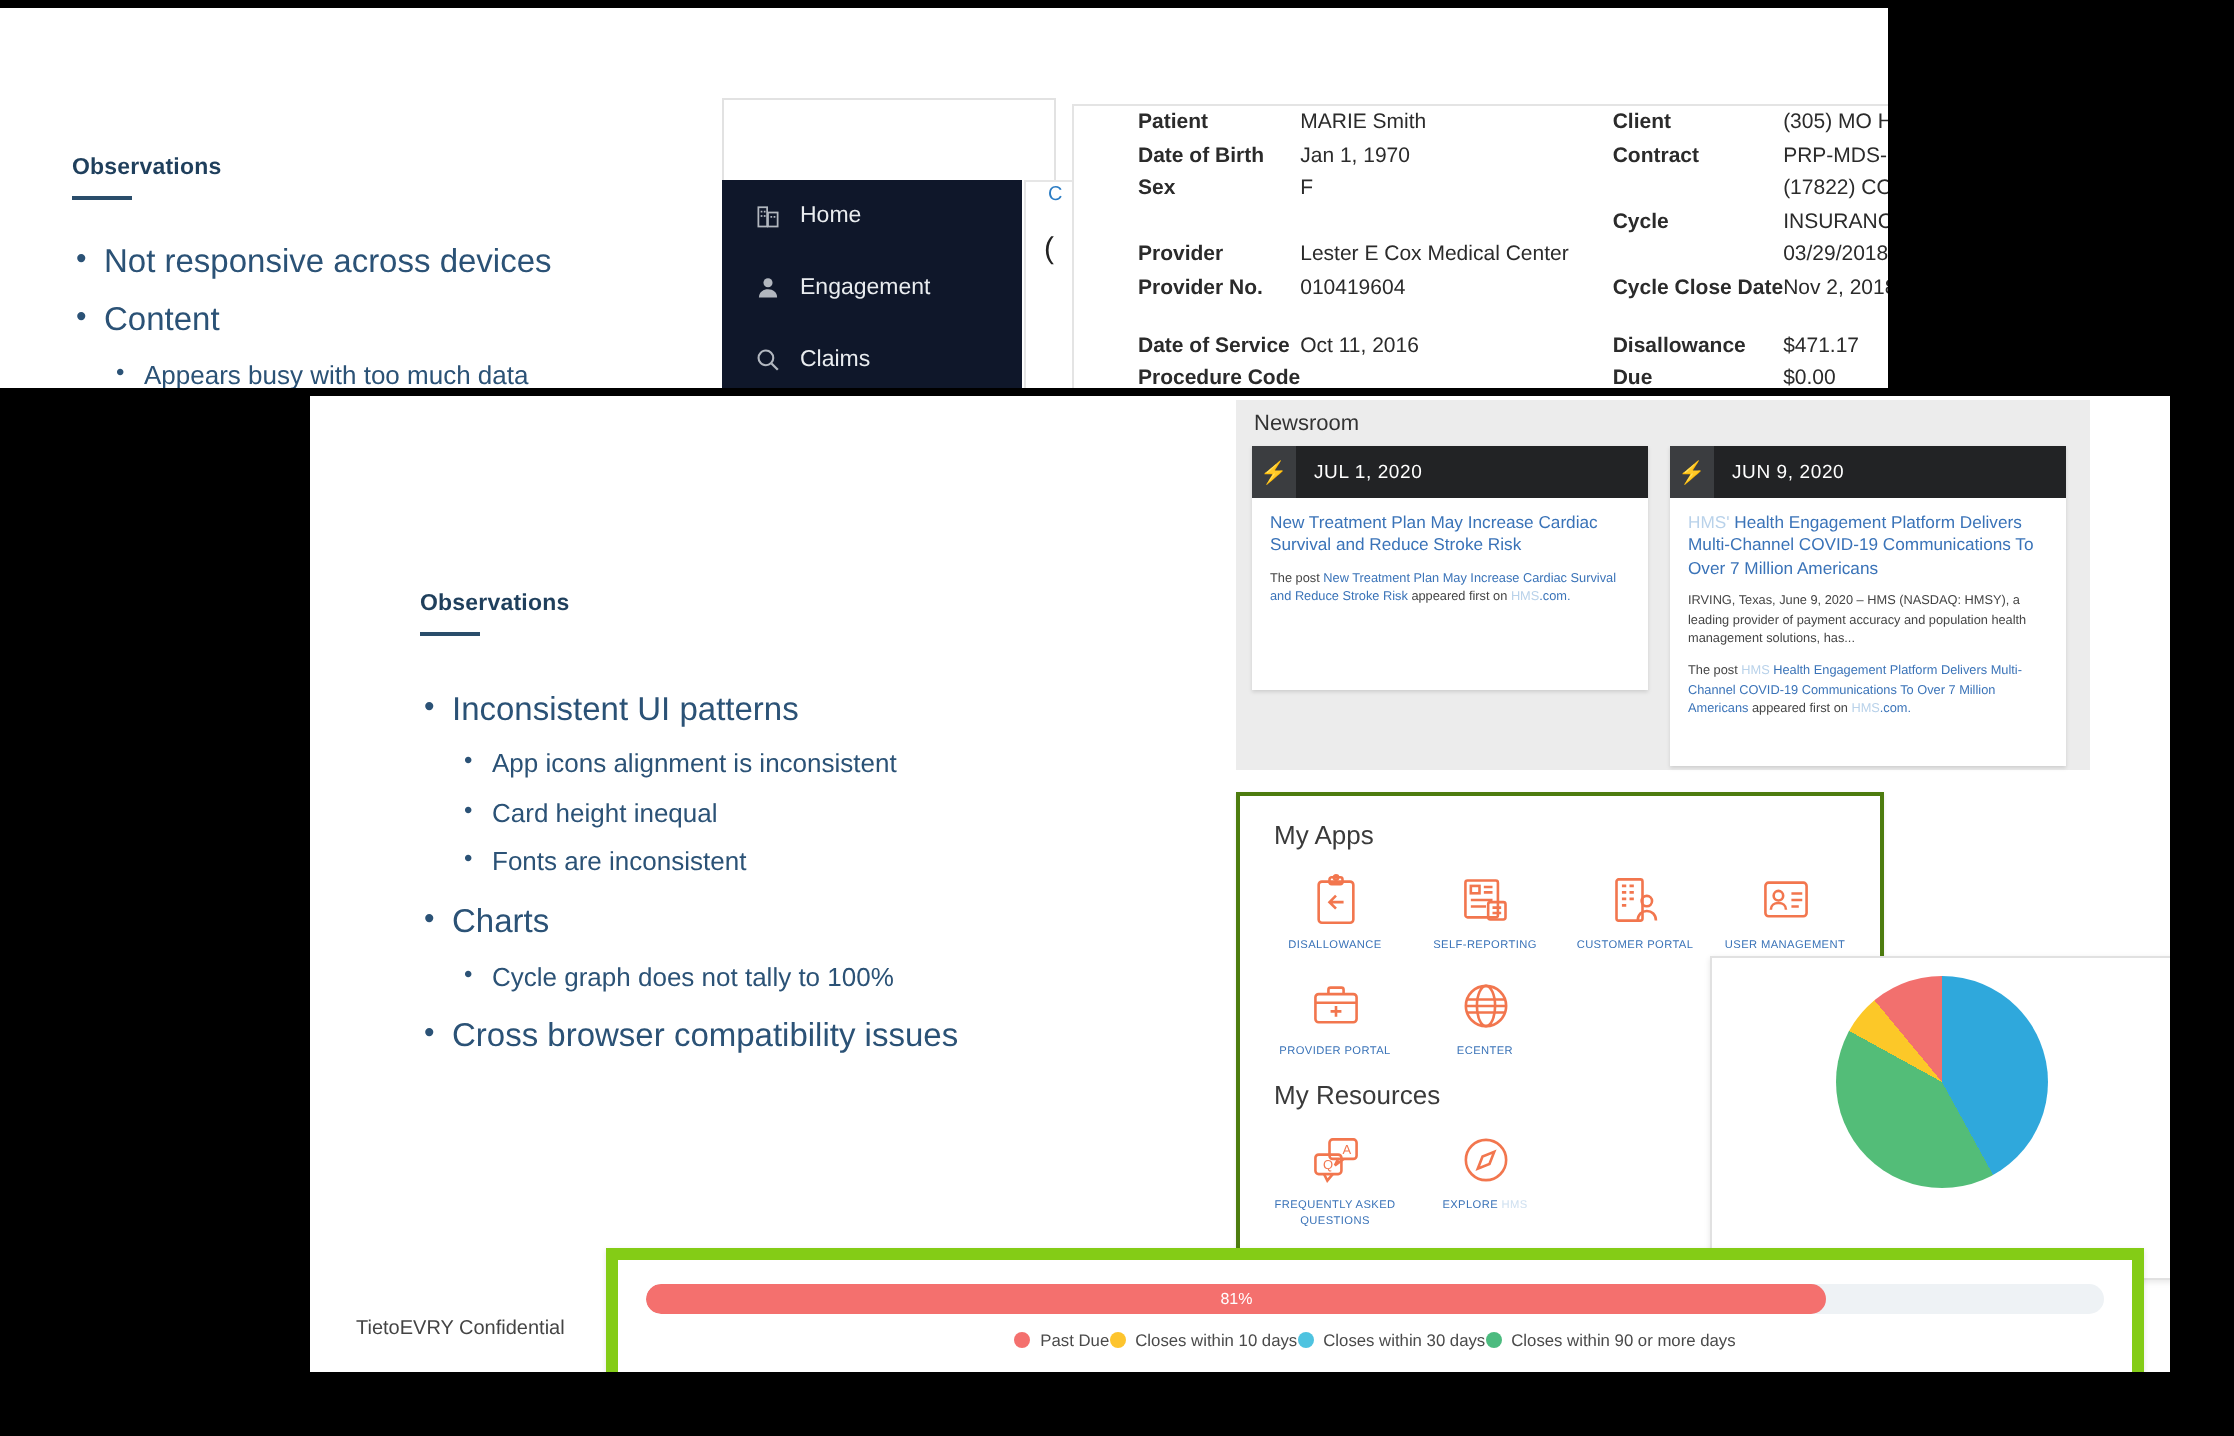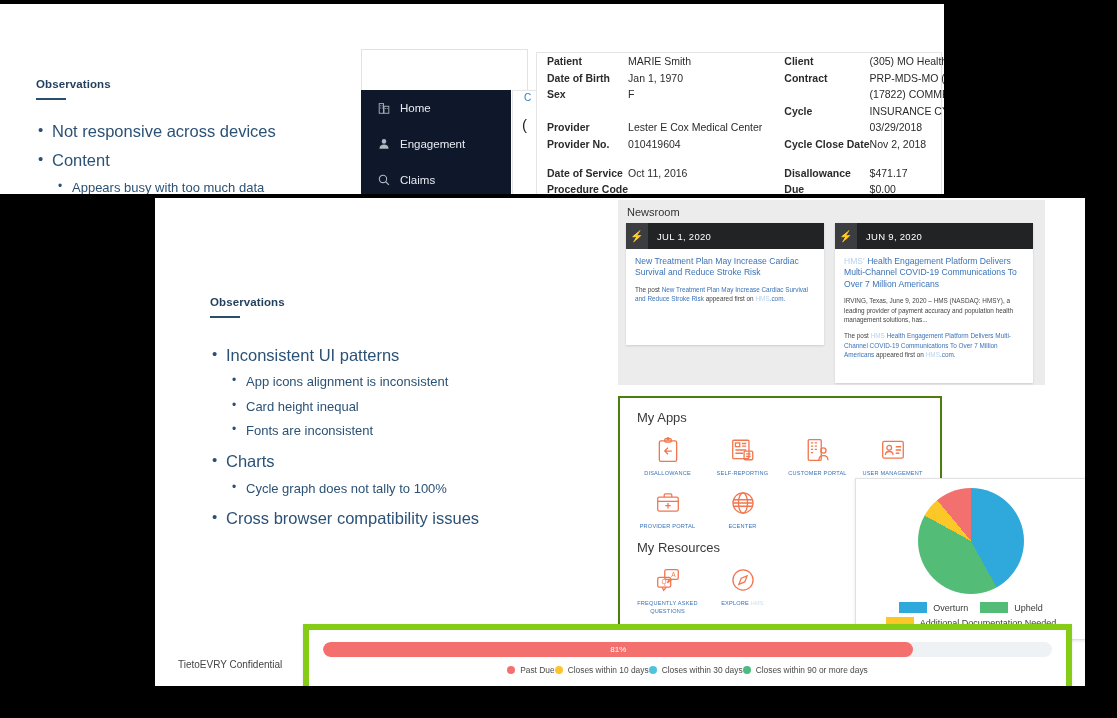--- a/index.html
+++ b/index.html
@@ -28,21 +28,21 @@
   
   .appshot{position:absolute;background:#fff;border:1px solid #e2e2e2;}
   #navcard{left:361px;top:45px;width:165px;height:148px;}
   #navdark{position:absolute;left:361px;top:86px;width:150px;height:107px;background:#0f172a;}
   .navitem{display:flex;align-items:center;height:36px;padding-left:16px;color:#e9ecef;font-size:11.5px;}
   .navicon{width:14px;height:14px;margin-right:9px;display:inline-block;opacity:.85;}
   #midcard{left:512px;top:86px;width:28px;height:107px;background:#fff;border-left:1px solid #e6e6e6;border-top:1px solid #e6e6e6;}
   .ghosttext{position:absolute;font-size:10px;color:#2b7cc4;}
 
   
-  #patcard{position:absolute;left:536px;top:48px;width:404px;height:145px;background:#fff;border:1px solid #e4e4e4;}
+  #patcard{position:absolute;left:536px;top:48px;width:404px;height:145px;background:#fff;border:1px solid #e4e4e4;padding-left:22px;}
   .ptable{width:100%;border-collapse:collapse;font-size:10.5px;color:#2b2b2b;}
   .ptable td{padding:1px 0;vertical-align:top;line-height:14.6px;}
   .pk{font-weight:bold;white-space:nowrap;padding-left:10px!important;}
   .pv{white-space:nowrap;padding-right:12px!important;}
   .spacer td{height:10px;}
 
   
   #s2obs{position:absolute;left:55px;top:98px;width:330px;}
   #s2list{margin-top:28px;}
   #s2list > li{margin-bottom:13px;}
@@ -355,34 +355,20 @@
                 <path d="M15.8 8.2l-2.2 5.6-5.4 2.2 2.2-5.6z"></path>
               </svg>
             </span>
             <span class="cap">EXPLORE<span class="faint"> HMS</span></span>
           </div>
         </div>
     </div>
 
     <div id="piecard">
       <div class="pie" id="pie" style="background: conic-gradient(rgb(47, 168, 220) 0deg, rgb(47, 168, 220) 151.2deg, rgb(83, 189, 120) 151.2deg, rgb(83, 189, 120) 298.8deg, rgb(252, 200, 40) 298.8deg, rgb(252, 200, 40) 320.4deg, rgb(242, 112, 110) 320.4deg, rgb(242, 112, 110) 360deg);"></div>
-      <div class="pie-legend" id="pie-legend">
-          <div class="lg">
-            <span class="sw" style="background: rgb(47, 168, 220);"></span>
-            <span>Overturn</span>
-          </div>
-          <div class="lg">
-            <span class="sw" style="background: rgb(83, 189, 120);"></span>
-            <span>Upheld</span>
-          </div>
-          <div class="lg" style="flex-basis: 100%; justify-content: center;">
-            <span class="sw" style="background: rgb(252, 200, 40);"></span>
-            <span>Additional Documentation Needed</span>
-          </div>
-        </div>
     </div>
 
     <div id="progcard">
       <div class="bar-track">
         <div class="bar-fill" id="bar-fill" style="width: 81%; background: rgb(244, 112, 110);">
           <span>81%</span>
         </div>
       </div>
       <div class="prog-legend" id="prog-legend">
           <div class="plg">

